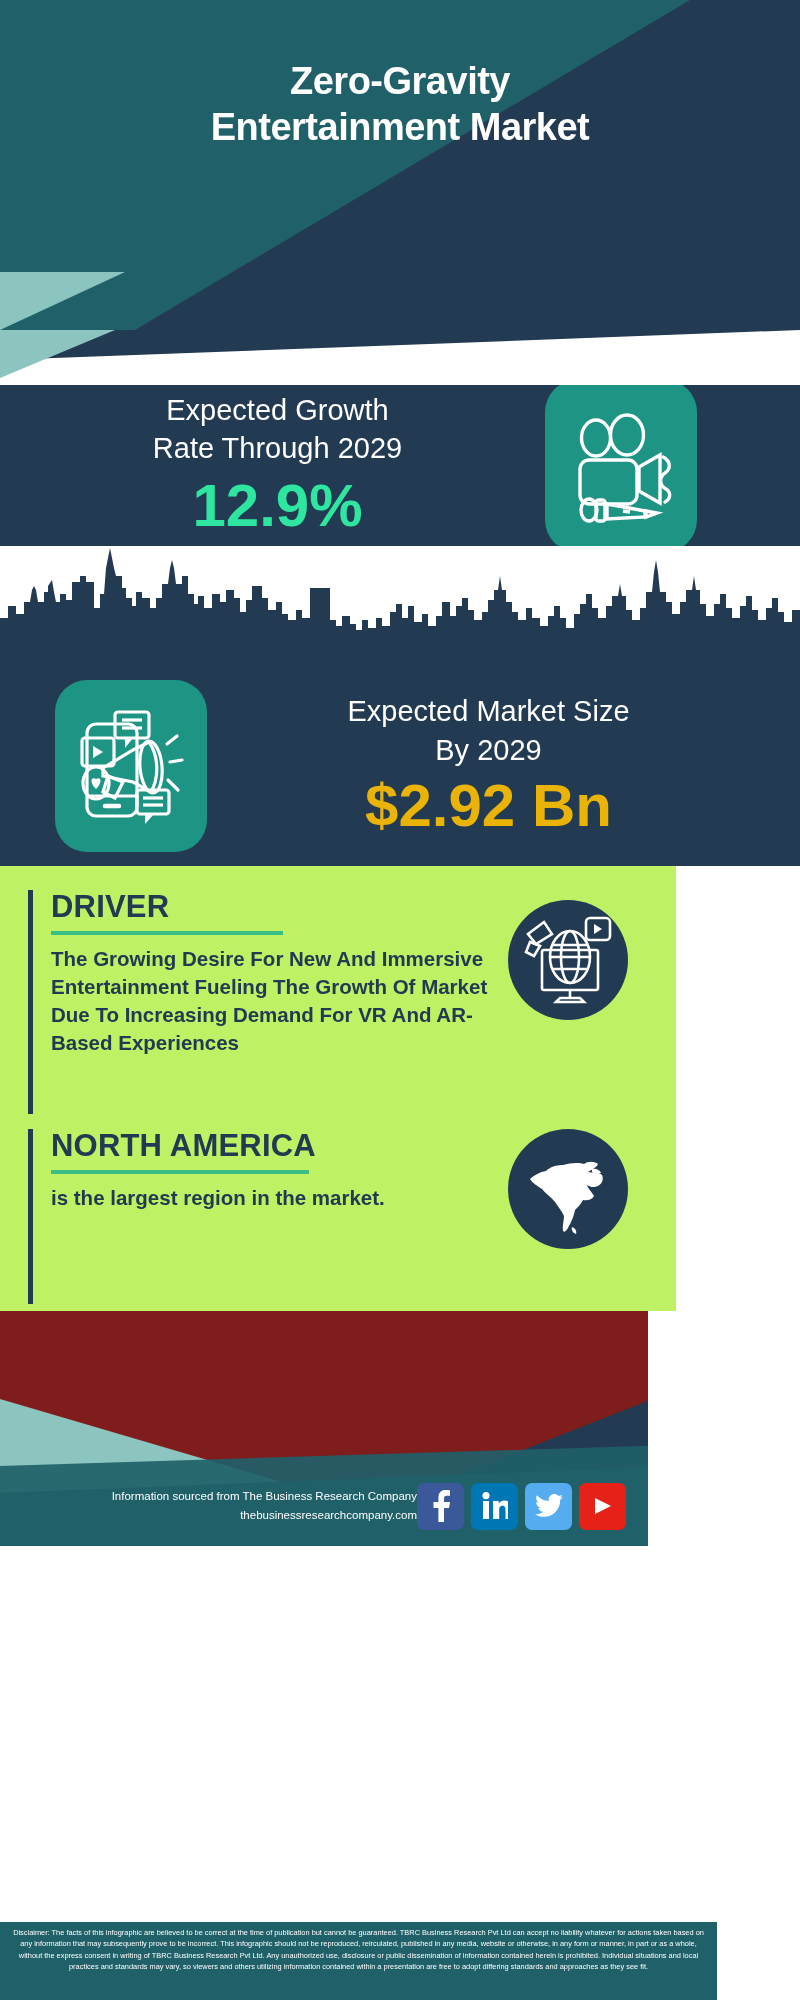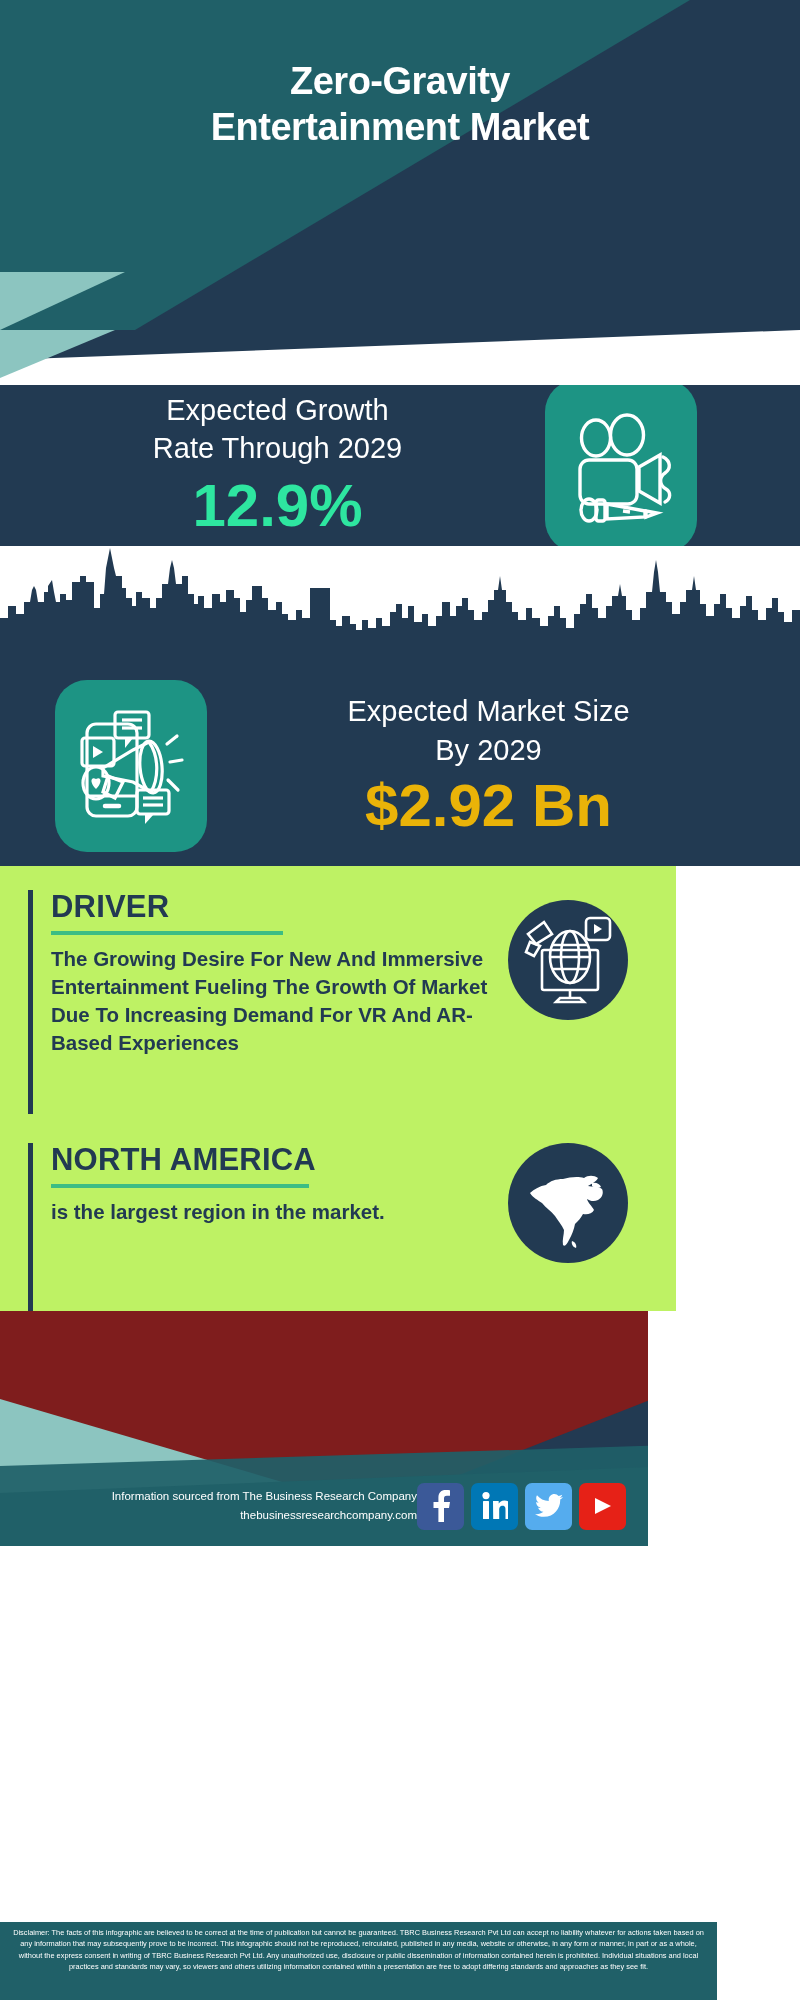--- a/index.html
+++ b/index.html
@@ -377,21 +377,21 @@
         <path d="M34 90 L62 90 L58 86 L38 86 Z"></path>
         <ellipse cx="48" cy="45" rx="20" ry="26"></ellipse>
         <ellipse cx="48" cy="45" rx="9" ry="26"></ellipse>
         <line x1="28" y1="45" x2="68" y2="45"></line>
         <line x1="31" y1="33" x2="65" y2="33"></line>
         <line x1="31" y1="57" x2="65" y2="57"></line>
       </svg>
     </div>
   </div>
 
-  <div class="block" style="height:180px; margin-top:18px;">
+  <div class="block" style="height:180px; margin-top:4px;">
     <div class="block-bar" style="height:175px;"></div>
     <div class="block-body">
       <div class="block-heading">NORTH AMERICA</div>
       <div class="rule wide"></div>
       <div class="block-text light">is the largest region in the market.</div>
     </div>
     <div class="circle-icon">
       <svg width="96" height="100" viewBox="0 0 96 100">
         <path fill="#ffffff" d="
           M10 40 C14 36 20 33 26 32 C30 28 36 26 43 26

